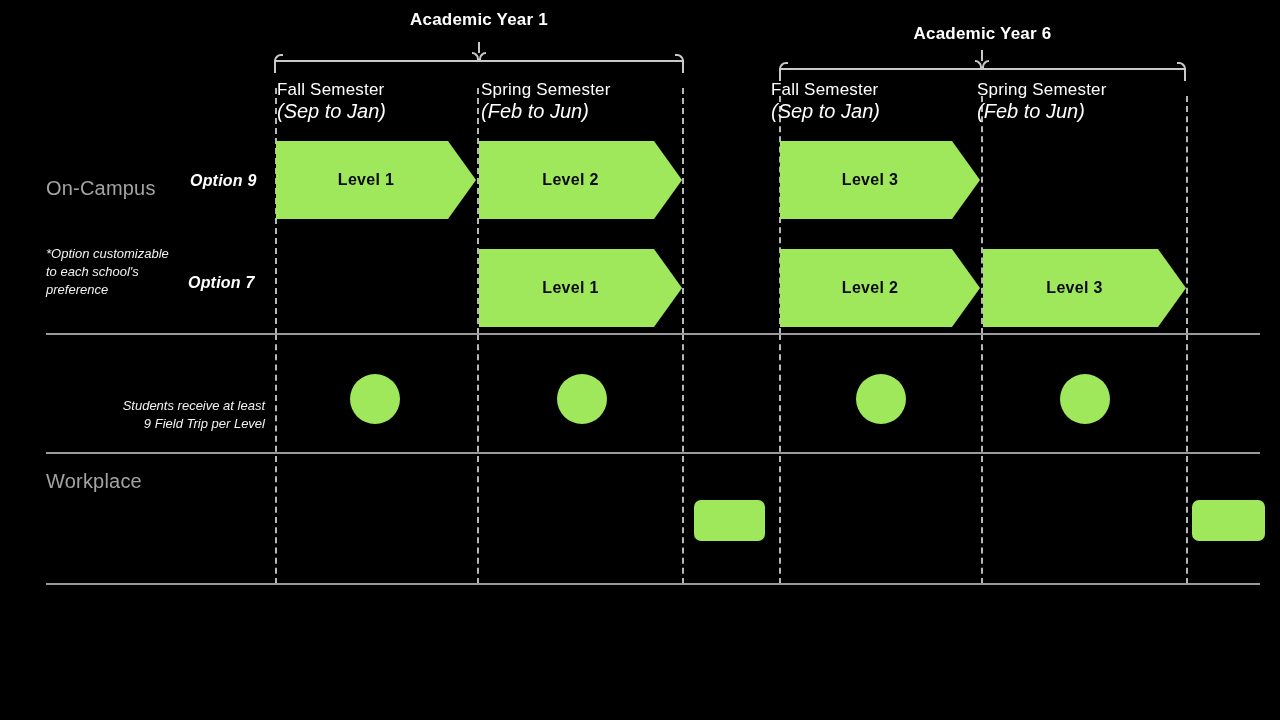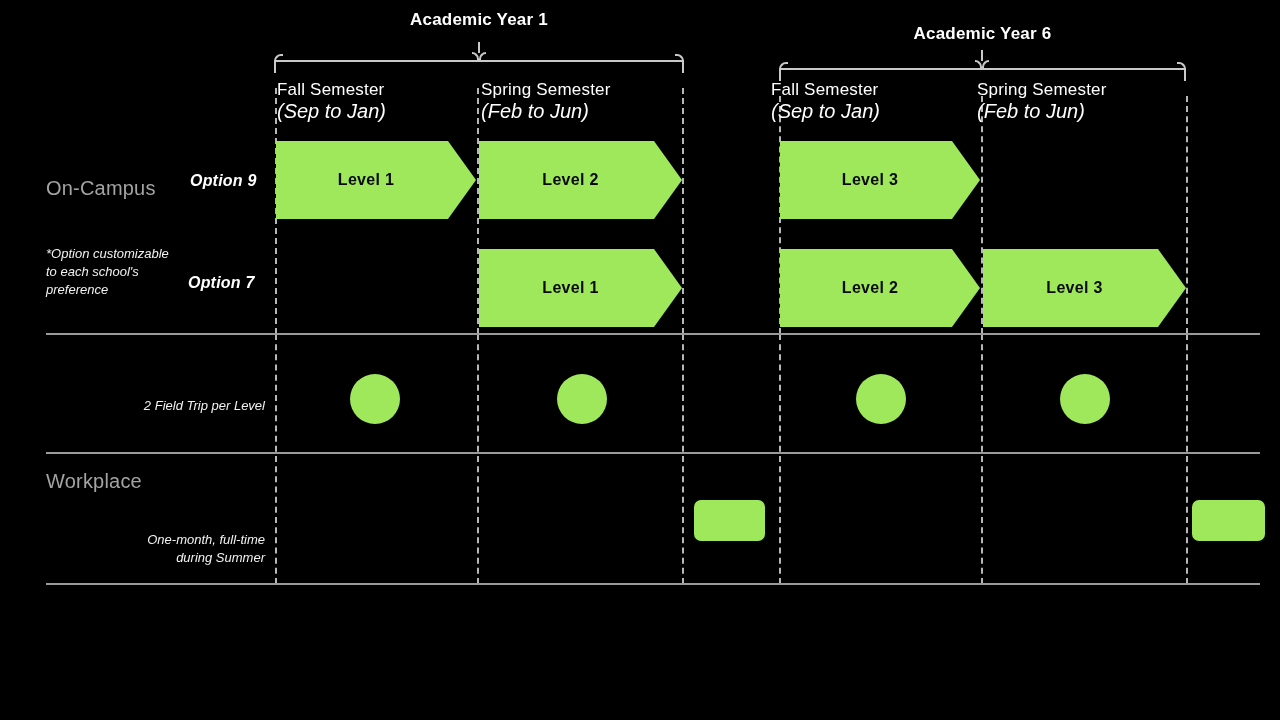--- a/index.html
+++ b/index.html
@@ -200,36 +200,33 @@
   <div class="arrow" style="left:780px; top:249px; width:200px; height:78px;">
     <span class="lbl">Level 2</span>
   </div>
   <div class="arrow" style="left:983px; top:249px; width:203px; height:78px;">
     <span class="lbl">Level 3</span>
   </div>
 
   <div class="hrule" style="left:46px; top:333px; width:1214px;"></div>
 
   <div class="row-note right" style="left:46px; top:397px; width:219px;">
-    <div>2 Field Trip per Level</div>
+    <div>Students receive at least</div>
+    <div>9 Field Trip per Level</div>
   </div>
 
   <div class="dot" style="left:350px;  top:374px; width:50px; height:50px;"></div>
   <div class="dot" style="left:557px;  top:374px; width:50px; height:50px;"></div>
   <div class="dot" style="left:856px;  top:374px; width:50px; height:50px;"></div>
   <div class="dot" style="left:1060px; top:374px; width:50px; height:50px;"></div>
 
   <div class="hrule" style="left:46px; top:452px; width:1214px;"></div>
 
   <div class="row-title" style="left:46px; top:468px; width:260px;">
     <div>Workplace</div>
   </div>
-  <div class="row-note right" style="left:46px; top:531px; width:219px;">
-    <div>One-month, full-time</div>
-    <div>during Summer</div>
-  </div>
 
   <div class="wbox" style="left:694px;  top:500px; width:71px; height:41px;"></div>
   <div class="wbox" style="left:1192px; top:500px; width:73px; height:41px;"></div>
 
   <div class="hrule" style="left:46px; top:583px; width:1214px;"></div>
 
 </div>
 
 </body></html>

